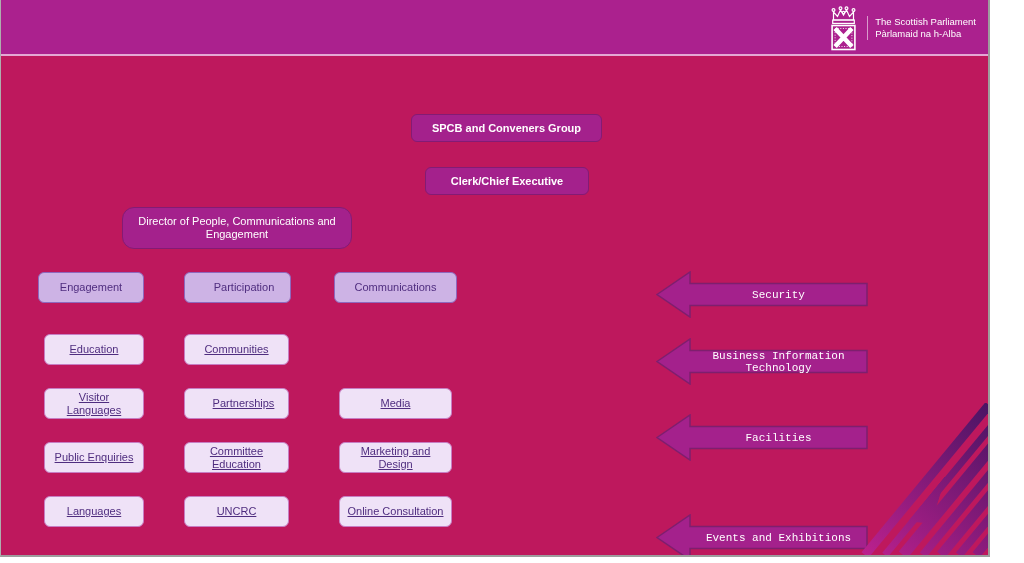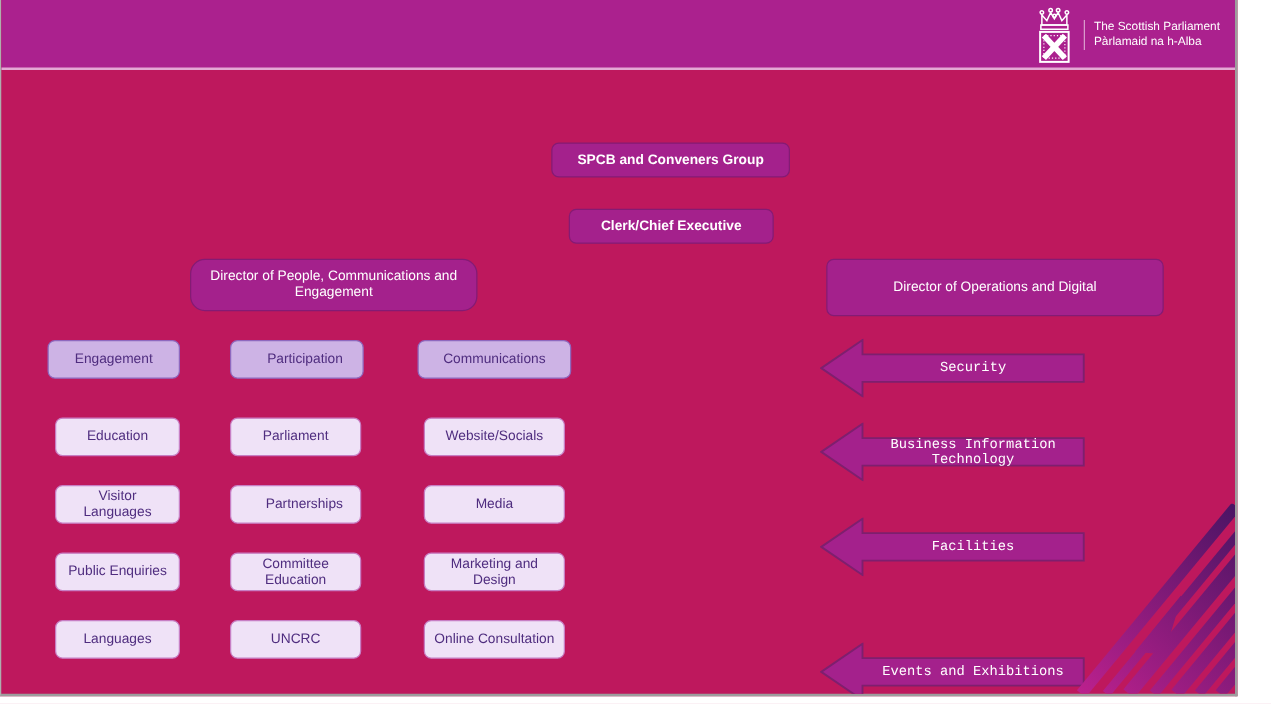--- a/index.html
+++ b/index.html
@@ -31,28 +31,28 @@
     padding-left:7px;
   }
 
   
   .box {
     position:absolute; display:flex; align-items:center; justify-content:center;
     text-align:center; border-radius:6px; font-size:11px; line-height:13px;
     padding:2px 6px;
   }
   .box-dark {
-    background:#A4218C; border:1.5px solid #841B74; color:#ffffff;margin-left:30px;
+    background:#A4218C; border:1.5px solid #841B74; color:#ffffff;
   }
   .bold { font-weight:bold; }
   .box-med {
     background:#CDB3E5; border:1.5px solid #8E68BE; color:#4F2D7F;
   }
   .box-light {
-    background:#EFE2F7; border:1.5px solid #C77EC4; color:#4F2D7F;
+    background:#EFE2F7; border:1.5px solid #C77EC4; color:#4F2D7F;text-decoration:underline;
   }
 
   
   .arrow {
     position:absolute; left:655px; width:213px; height:47px;font-family:Liberation Mono, monospace;
   }
   .arrow svg { position:absolute; inset:0; }
   .arrow .arrow-label {
     position:absolute; left:34px; right:2px; top:0; bottom:0;
     display:flex; align-items:center; justify-content:center;
@@ -88,37 +88,35 @@
       </div>
     </div>
   </div>
 
   <div class="box box-dark bold" style="left:410px; top:114px; width:191px; height:28px;">SPCB  and Conveners Group</div>
 
   <div class="box box-dark bold" style="left:424px; top:167px; width:164px; height:28px;">Clerk/Chief Executive</div>
 
   <div class="box box-dark" style="left:121px; top:207px; width:230px; height:42px;border-radius:12px;">Director of People, Communications and Engagement</div>
 
-  <div class="box box-dark" style="left:630px; top:207px; width:270px; height:46px;">Director of Operations and Digital</div>
 
   <div class="box box-med" style="left:37px;  top:272px; width:106px; height:31px;">Engagement</div>
   <div class="box box-med" style="left:183px; top:272px; width:107px; height:31px;padding-left:19px;">Participation</div>
   <div class="box box-med" style="left:333px; top:272px; width:123px; height:31px;">Communications</div>
 
   <div class="box box-light" style="left:43px; top:334px; width:100px; height:31px;">Education</div>
   <div class="box box-light" style="left:43px; top:388px; width:100px; height:31px;">Visitor Languages</div>
   <div class="box box-light" style="left:43px; top:442px; width:100px; height:31px;">Public Enquiries</div>
   <div class="box box-light" style="left:43px; top:496px; width:100px; height:31px;">Languages</div>
 
-  <div class="box box-light" style="left:183px; top:334px; width:105px; height:31px;">Parliament</div>
+  <div class="box box-light" style="left:183px; top:334px; width:105px; height:31px;">Communities</div>
   <div class="box box-light" style="left:183px; top:388px; width:105px; height:31px;padding-left:20px;">Partnerships</div>
   <div class="box box-light" style="left:183px; top:442px; width:105px; height:31px;">Committee Education</div>
   <div class="box box-light" style="left:183px; top:496px; width:105px; height:31px;">UNCRC</div>
 
-  <div class="box box-light" style="left:338px; top:334px; width:113px; height:31px;">Website/Socials</div>
   <div class="box box-light" style="left:338px; top:388px; width:113px; height:31px;">Media</div>
   <div class="box box-light" style="left:338px; top:442px; width:113px; height:31px;">Marketing and Design</div>
   <div class="box box-light" style="left:338px; top:496px; width:113px; height:31px;">Online Consultation</div>
 
   <div class="arrow" style="top:271px;">
     <svg viewBox="0 0 213 47">
       <polygon points="1,23.5 34,1 34,12.5 211,12.5 211,34.5 34,34.5 34,46" fill="#A4218C" stroke="#7E1F6E" stroke-width="1.5"></polygon>
     </svg>
     <div class="arrow-label">Security</div>
   </div>

